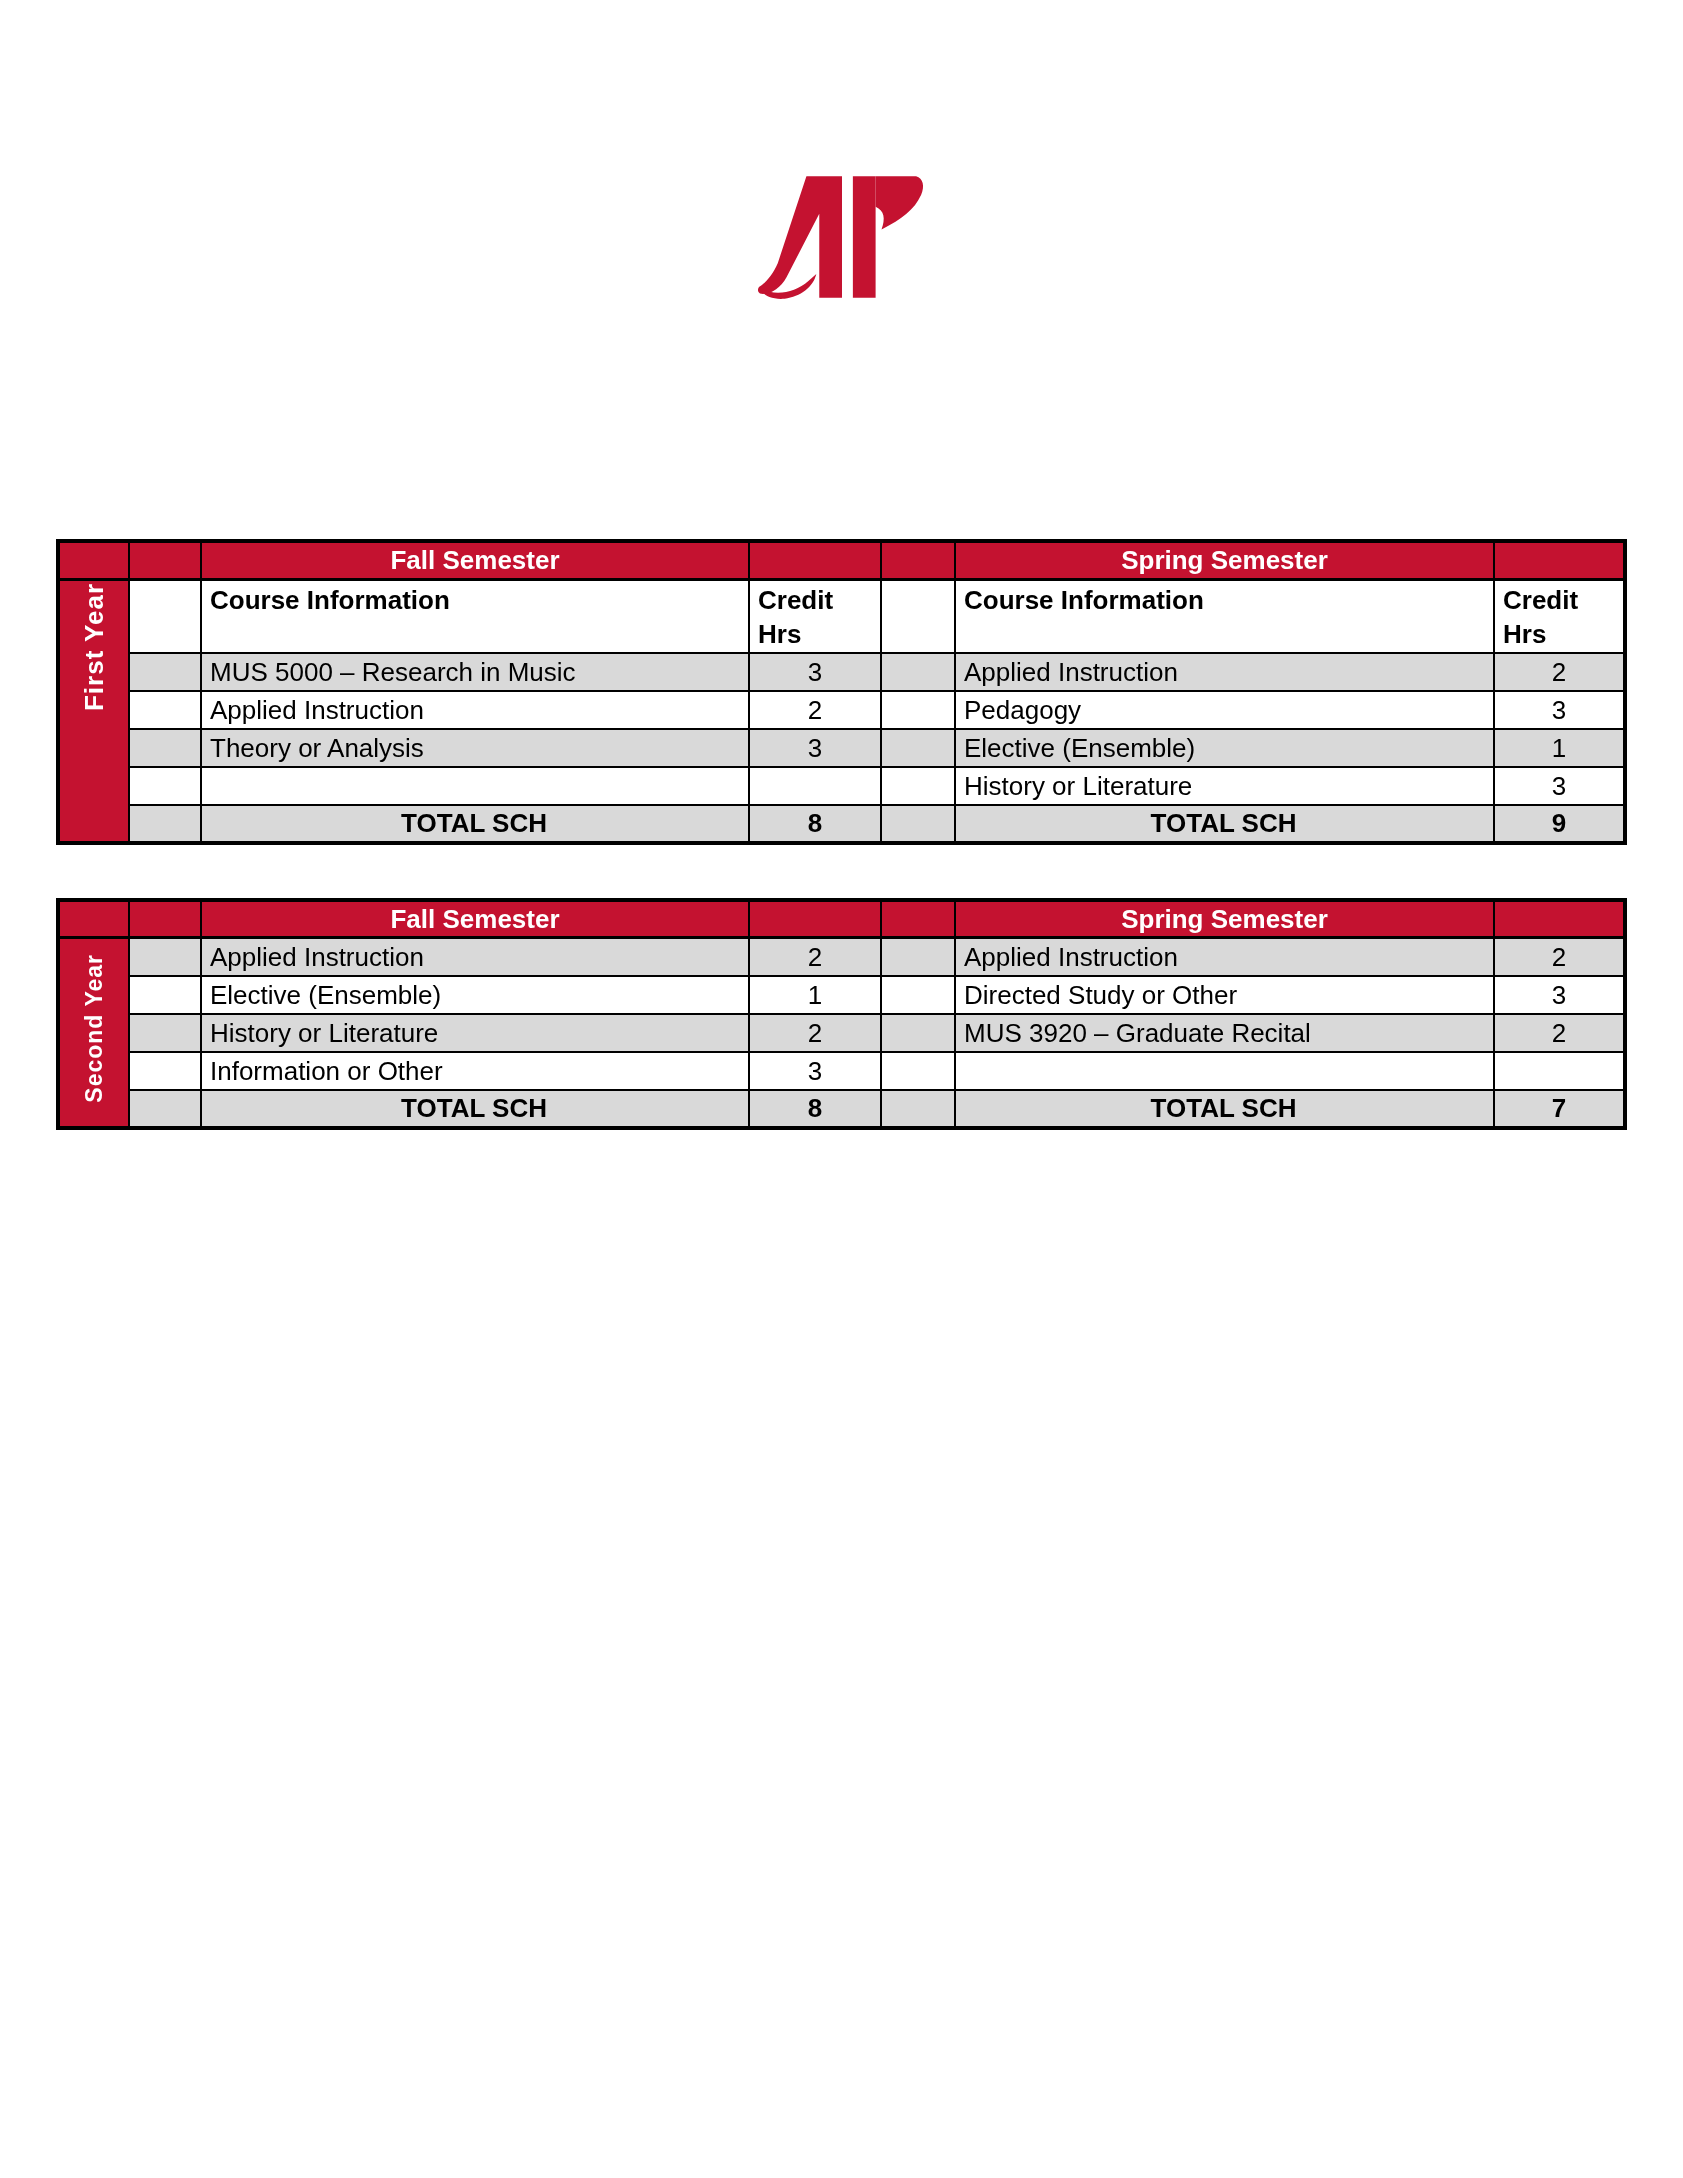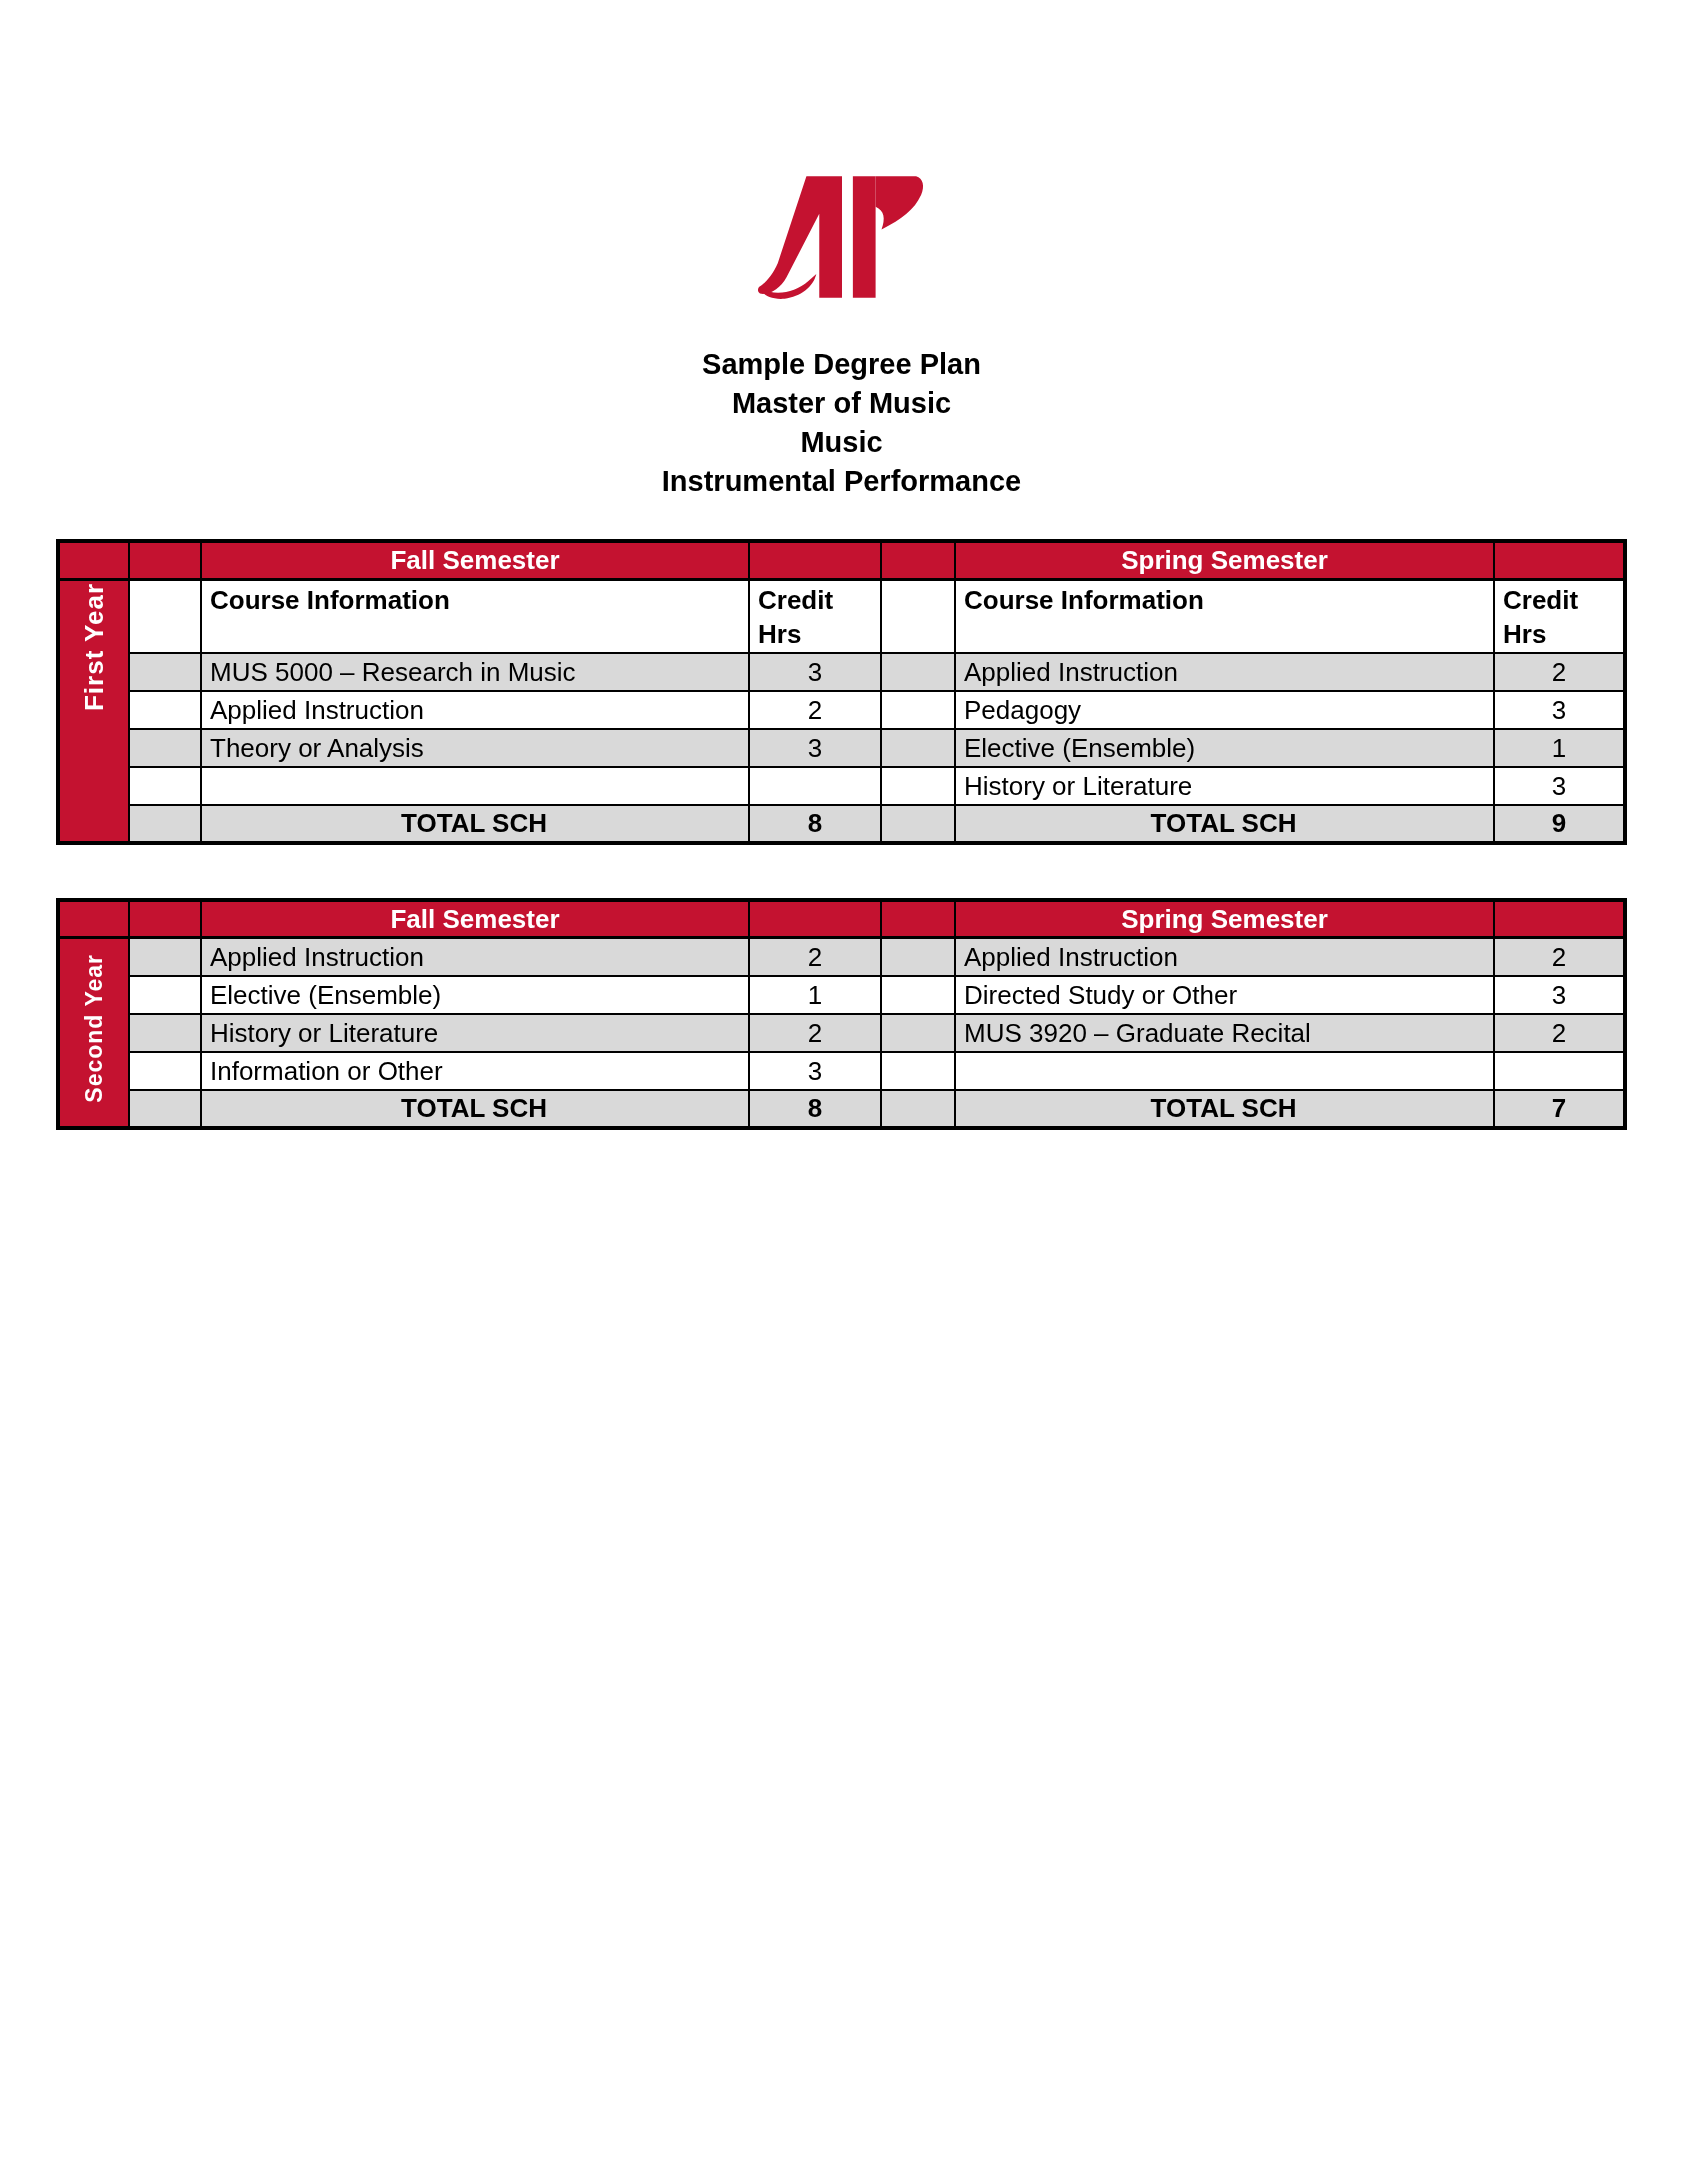--- a/index.html
+++ b/index.html
@@ -136,26 +136,20 @@
 
         <path d="M 3 115 C 18 124 38 120 52 108 L 60 101 C 57 114 44 124 28 126 C 15 127 6 123 3 115 Z"></path>
 
         <path d="M 97 2 L 120 2 L 120 125 L 97 125 Z"></path>
 
         <path d="M 120 2 L 161 2 C 168 4 170 12 166 21 C 159 36 147 45 126 56 C 130 45 129 37 120 33 Z"></path>
       </g>
     </svg>
   </div>
 
-  <div class="title-block">
-    <div>Sample Degree Plan</div>
-    <div>Master of Music</div>
-    <div>Music</div>
-    <div>Instrumental Performance</div>
-  </div>
 
   <table class="plan-table first">
     <colgroup>
       <col class="c-year">
         <col class="c-narrow">
         <col class="c-course">
         <col class="c-credit">
       <col class="c-gap">
         <col class="c-course2">
         <col class="c-credit2">

